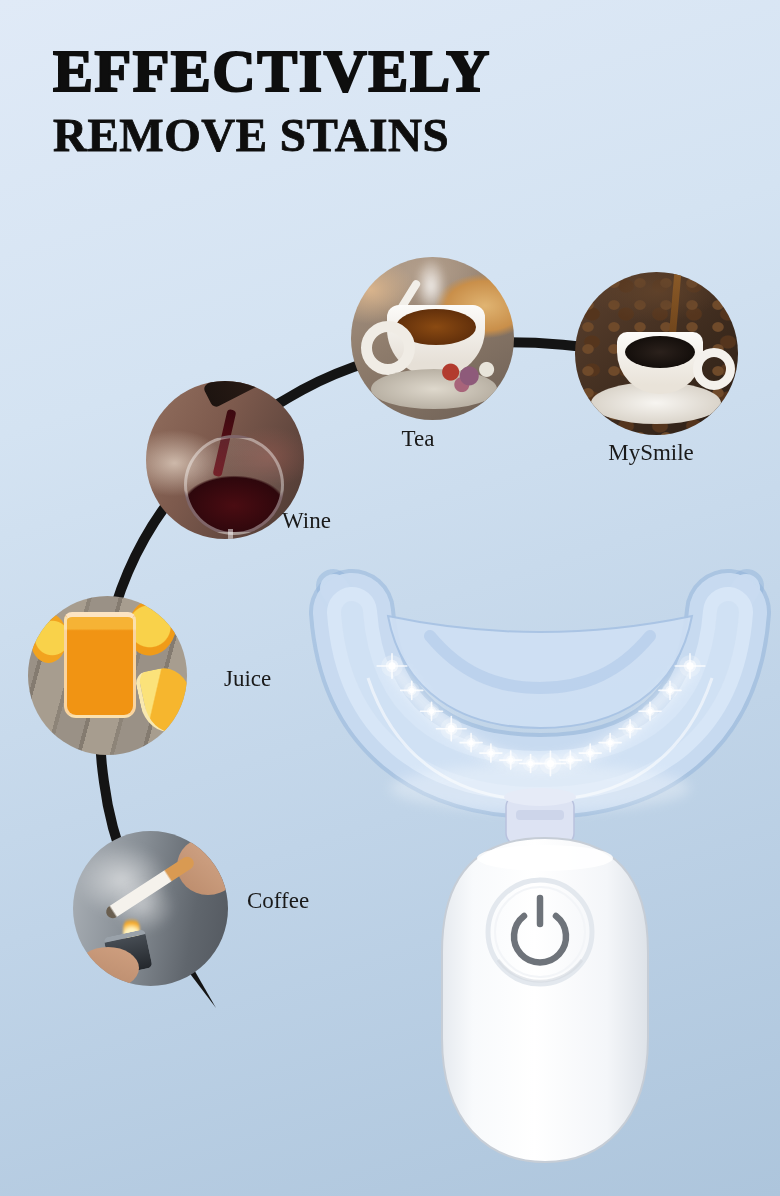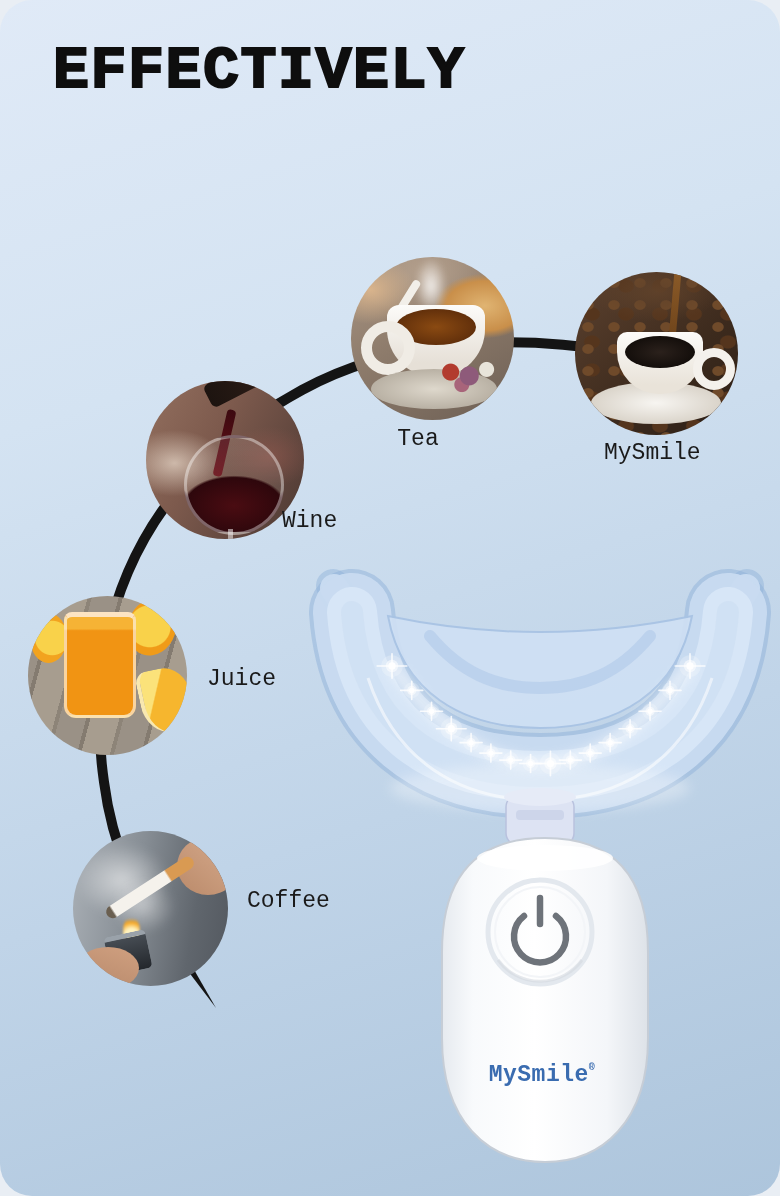--- a/index.html
+++ b/index.html
@@ -1,20 +1,19 @@
 <!DOCTYPE html>
 <html><head>
 <meta charset="utf-8">
 <style>
   html,body{margin:0;padding:0;background:#e9eef4;}
   .canvas{
     position:relative;width:780px;height:1196px;margin:0 auto;overflow:hidden;
     background:linear-gradient(162deg,#e0eaf7 0%,#d4e3f2 30%,#c0d4e8 65%,#adc5dc 100%);
-    font-family:Liberation Mono, monospace;
-    border-radius:32px;
+    font-family:Liberation Serif, serif;
   }
   .layer-svg{position:absolute;left:0;top:0;z-index:1;}
   
   .title{position:absolute;left:53px;top:40px;z-index:3;color:#0e0e0e;}
   .title .t1{font-size:60px;font-weight:900;letter-spacing:1.5px;line-height:1.05;-webkit-text-stroke:2.1px #0e0e0e;}
   .title .t2{font-size:47px;font-weight:700;letter-spacing:.5px;line-height:1.1;margin-top:7px;-webkit-text-stroke:.8px #0e0e0e;}
   
   .lbl{position:absolute;z-index:3;font-size:23px;color:#1a1a1a;}
   .lbl.center{text-align:center;}
   
@@ -289,20 +288,21 @@
         <g stroke="#6e737a" stroke-width="6.5" stroke-linecap="round" fill="none">
           <path d="M 556 916 A 26 26 0 1 1 524 916"></path>
           <line x1="540" y1="898" x2="540" y2="924"></line>
         </g>
       </g>
     </g>
   </svg>
 
   <div class="title">
     <div class="t1">EFFECTIVELY</div>
+    <div class="t2">REMOVE STAINS</div>
   </div>
 
   <div class="circ c-tea">
     <div class="tea-steam"></div>
     <div class="tea-spoon"></div>
     <div class="tea-cup"></div>
     <div class="tea-liquid"></div>
     <div class="tea-handle"></div>
     <div class="tea-saucer"></div>
     <div class="tea-flowers"></div>
@@ -336,20 +336,17 @@
     <div class="s-hand-top"></div>
     <div class="s-cig"></div>
     <div class="s-flame"></div>
     <div class="s-lighter"></div>
     <div class="s-hand-bottom"></div>
   </div>
 
   <div class="lbl center" style="left:381px;top:426px;width:74px;">Tea</div>
   <div class="lbl center" style="left:604px;top:440px;width:94px;">MySmile</div>
   <div class="lbl" style="left:282px;top:508px;">Wine</div>
-  <div class="lbl" style="left:207px;top:666px;">Juice</div>
+  <div class="lbl" style="left:224px;top:666px;">Juice</div>
   <div class="lbl" style="left:247px;top:888px;">Coffee</div>
 
-  <div class="brand">
-    <span>MySmile</span><sup>®</sup>
-  </div>
 
 </div>
 
 </body></html>

